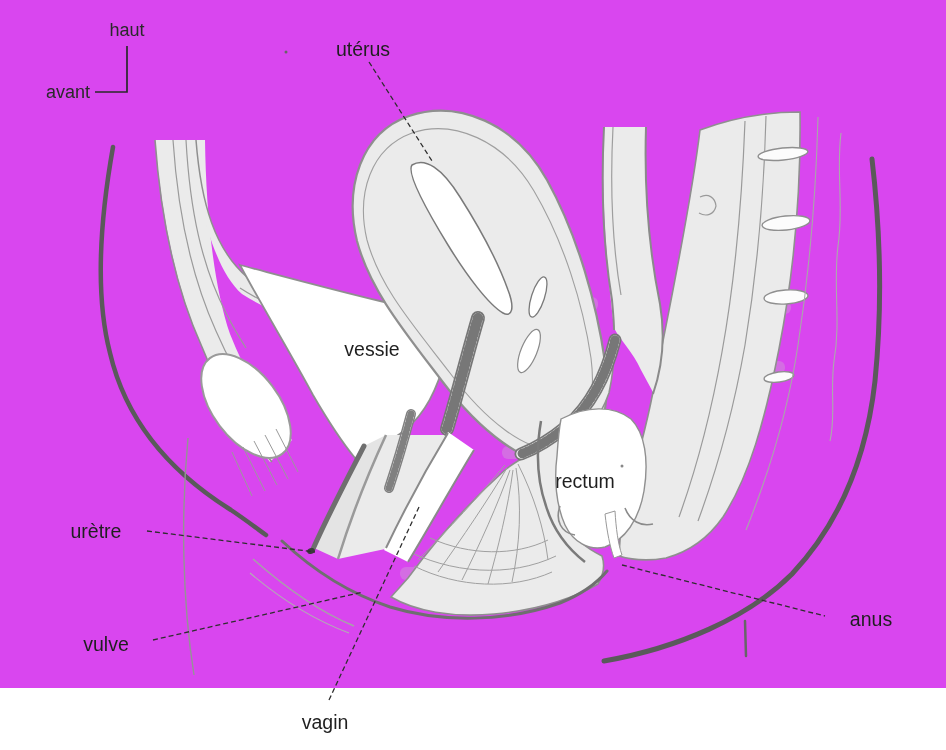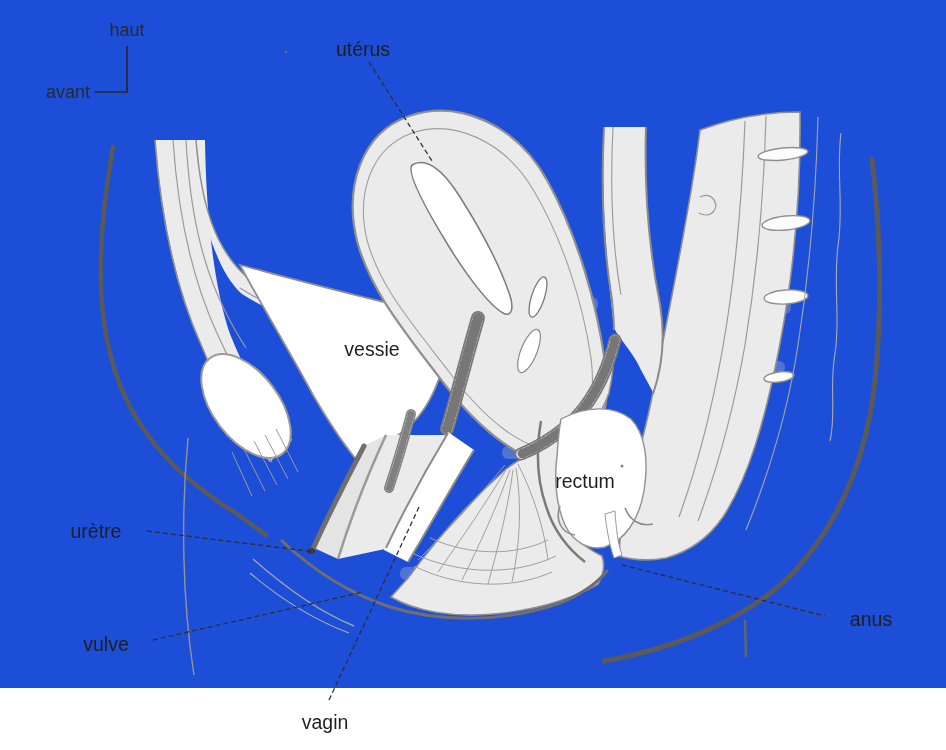--- a/index.html
+++ b/index.html
@@ -1,17 +1,17 @@
 <!DOCTYPE html>
 <html><head>
 <meta charset="utf-8">
 <style>
   html,body{margin:0;padding:0;background:#ffffff;}
   body{width:946px;height:750px;overflow:hidden;}
-  .stage{position:relative;width:946px;height:688px;background:#1d4ed8;}
+  .stage{position:relative;width:946px;height:688px;background:#d946ef;}
   svg{display:block;}
   .lbl{font-family:"Liberation Sans","DejaVu Sans",sans-serif;font-size:19.5px;fill:#1f1f1f;}
   .orient{font-family:"Liberation Sans","DejaVu Sans",sans-serif;font-size:18px;fill:#2a2a2a;}
 </style>
 </head>
 <body>
 
 <div class="stage">
 <svg width="946" height="750" viewBox="0 0 946 750">
 

